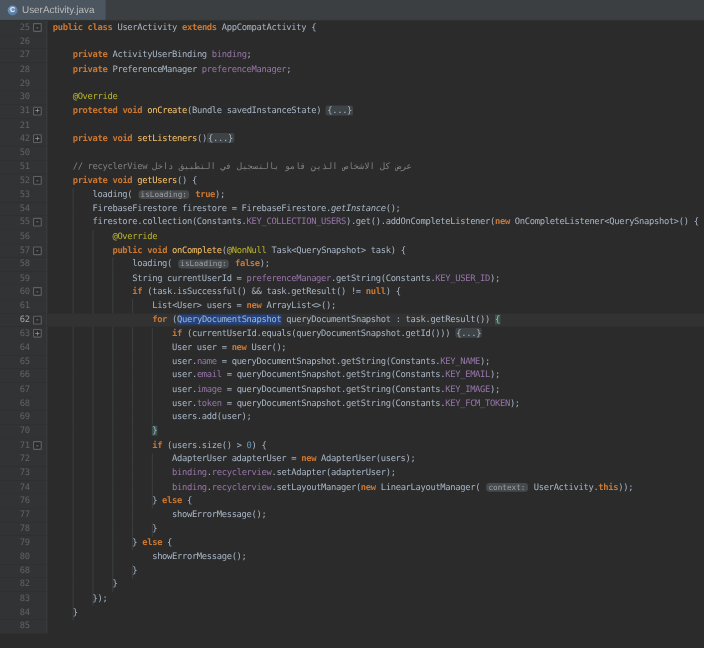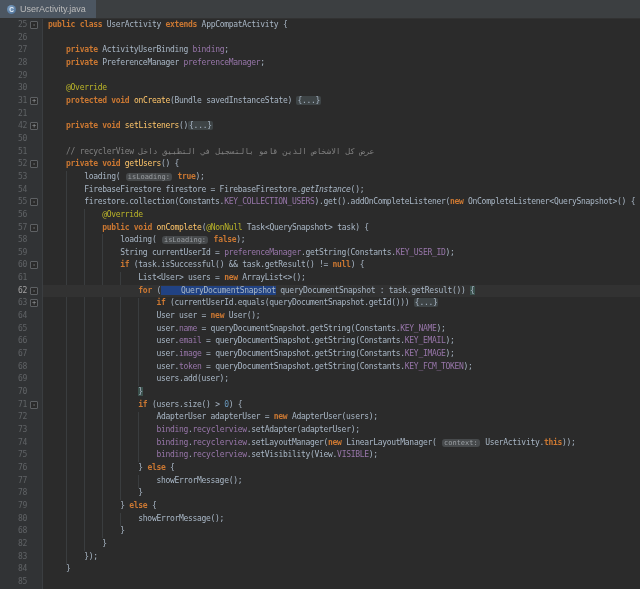--- a/index.html
+++ b/index.html
@@ -60,21 +60,21 @@
   .t-fld  { color:#9876aa; }
   .t-cons { color:#9876aa; }
   .t-md   { color:#ffc66b; }
   .t-num  { color:#6897bb; }
   .t-it   { color:#a9b7c6; font-style:italic; }
   .t-hint {
     background:#474a4c; color:#9b9fa3; border-radius:3px;
     padding:0 2px; font-size:7px; letter-spacing:0; margin:0 1px;
   }
   .t-fold { background:#3e4446; border-radius:2px; padding:0 1px; color:#a9b7c6; }
-  .t-sel  { background:#214283;padding-left:20px; }
+  .t-sel  { background:#214283; }
   .t-brace{ background:#3b514d; }
 </style>
 </head>
 <body>
 
 <div class="ide">
   <div class="tabbar">
     <div class="tab">
       <span class="class-icon">C</span>
       <span>UserActivity.java</span>
@@ -420,27 +420,20 @@
             <span class="ln">74</span>
             <span class="fold-col"></span>
           </span>
           <span class="txt"><span class="t-pl">                        </span><span class="t-fld">binding</span><span class="t-pl">.</span><span class="t-fld">recyclerview</span><span class="t-pl">.setLayoutManager(</span><span class="t-kw">new</span><span class="t-pl"> LinearLayoutManager( </span><span class="t-hint">context:</span><span class="t-pl"> UserActivity.</span><span class="t-kw">this</span><span class="t-pl">));</span></span>
         </div>
         <div class="guide" style="left: 66.064px; top: 430.78px; height: 12.67px;"></div>
         <div class="guide" style="left: 84.128px; top: 430.78px; height: 12.67px;"></div>
         <div class="guide" style="left: 102.192px; top: 430.78px; height: 12.67px;"></div>
         <div class="guide" style="left: 120.256px; top: 430.78px; height: 12.67px;"></div>
         <div class="guide" style="left: 138.32px; top: 430.78px; height: 12.67px;"></div>
-        <div class="row">
-          <span class="gut">
-            <span class="ln">75</span>
-            <span class="fold-col"></span>
-          </span>
-          <span class="txt"><span class="t-pl">                        </span><span class="t-fld">binding</span><span class="t-pl">.</span><span class="t-fld">recyclerview</span><span class="t-pl">.setVisibility(View.</span><span class="t-cons">VISIBLE</span><span class="t-pl">);</span></span>
-        </div>
         <div class="guide" style="left: 66.064px; top: 443.45px; height: 12.67px;"></div>
         <div class="guide" style="left: 84.128px; top: 443.45px; height: 12.67px;"></div>
         <div class="guide" style="left: 102.192px; top: 443.45px; height: 12.67px;"></div>
         <div class="guide" style="left: 120.256px; top: 443.45px; height: 12.67px;"></div>
         <div class="row">
           <span class="gut">
             <span class="ln">76</span>
             <span class="fold-col"></span>
           </span>
           <span class="txt"><span class="t-pl">                    } </span><span class="t-kw">else</span><span class="t-pl"> {</span></span>

